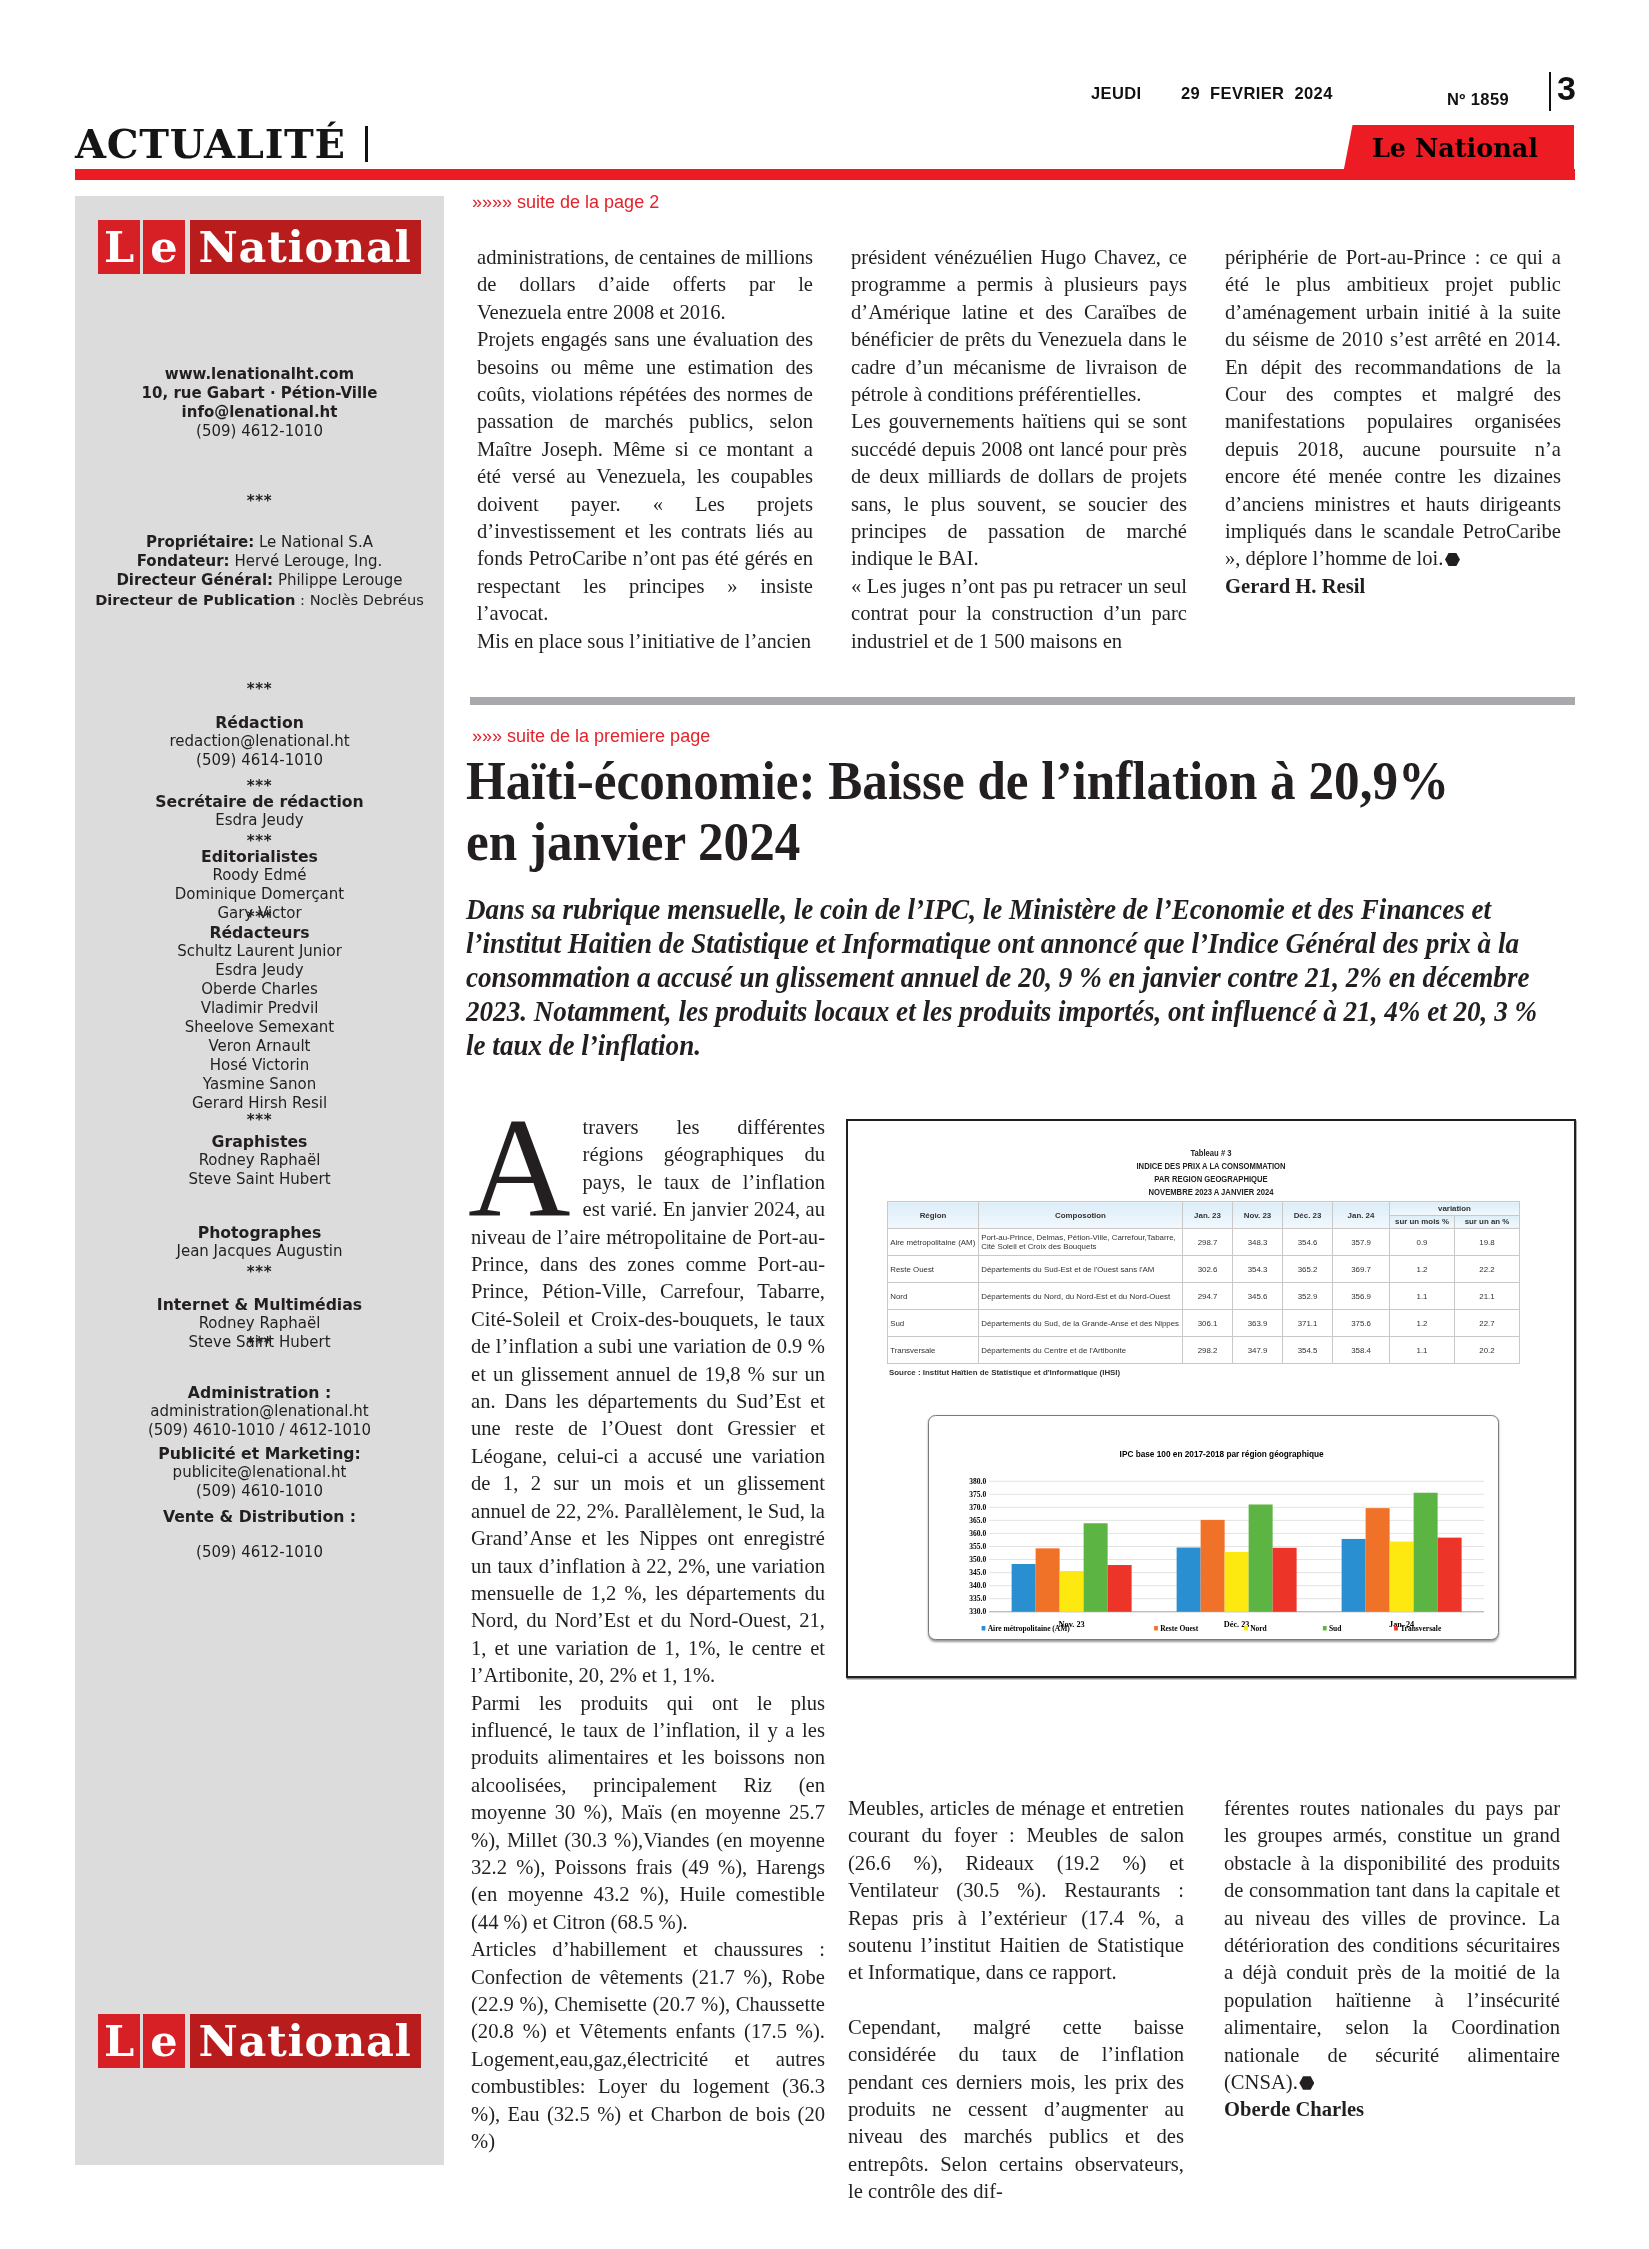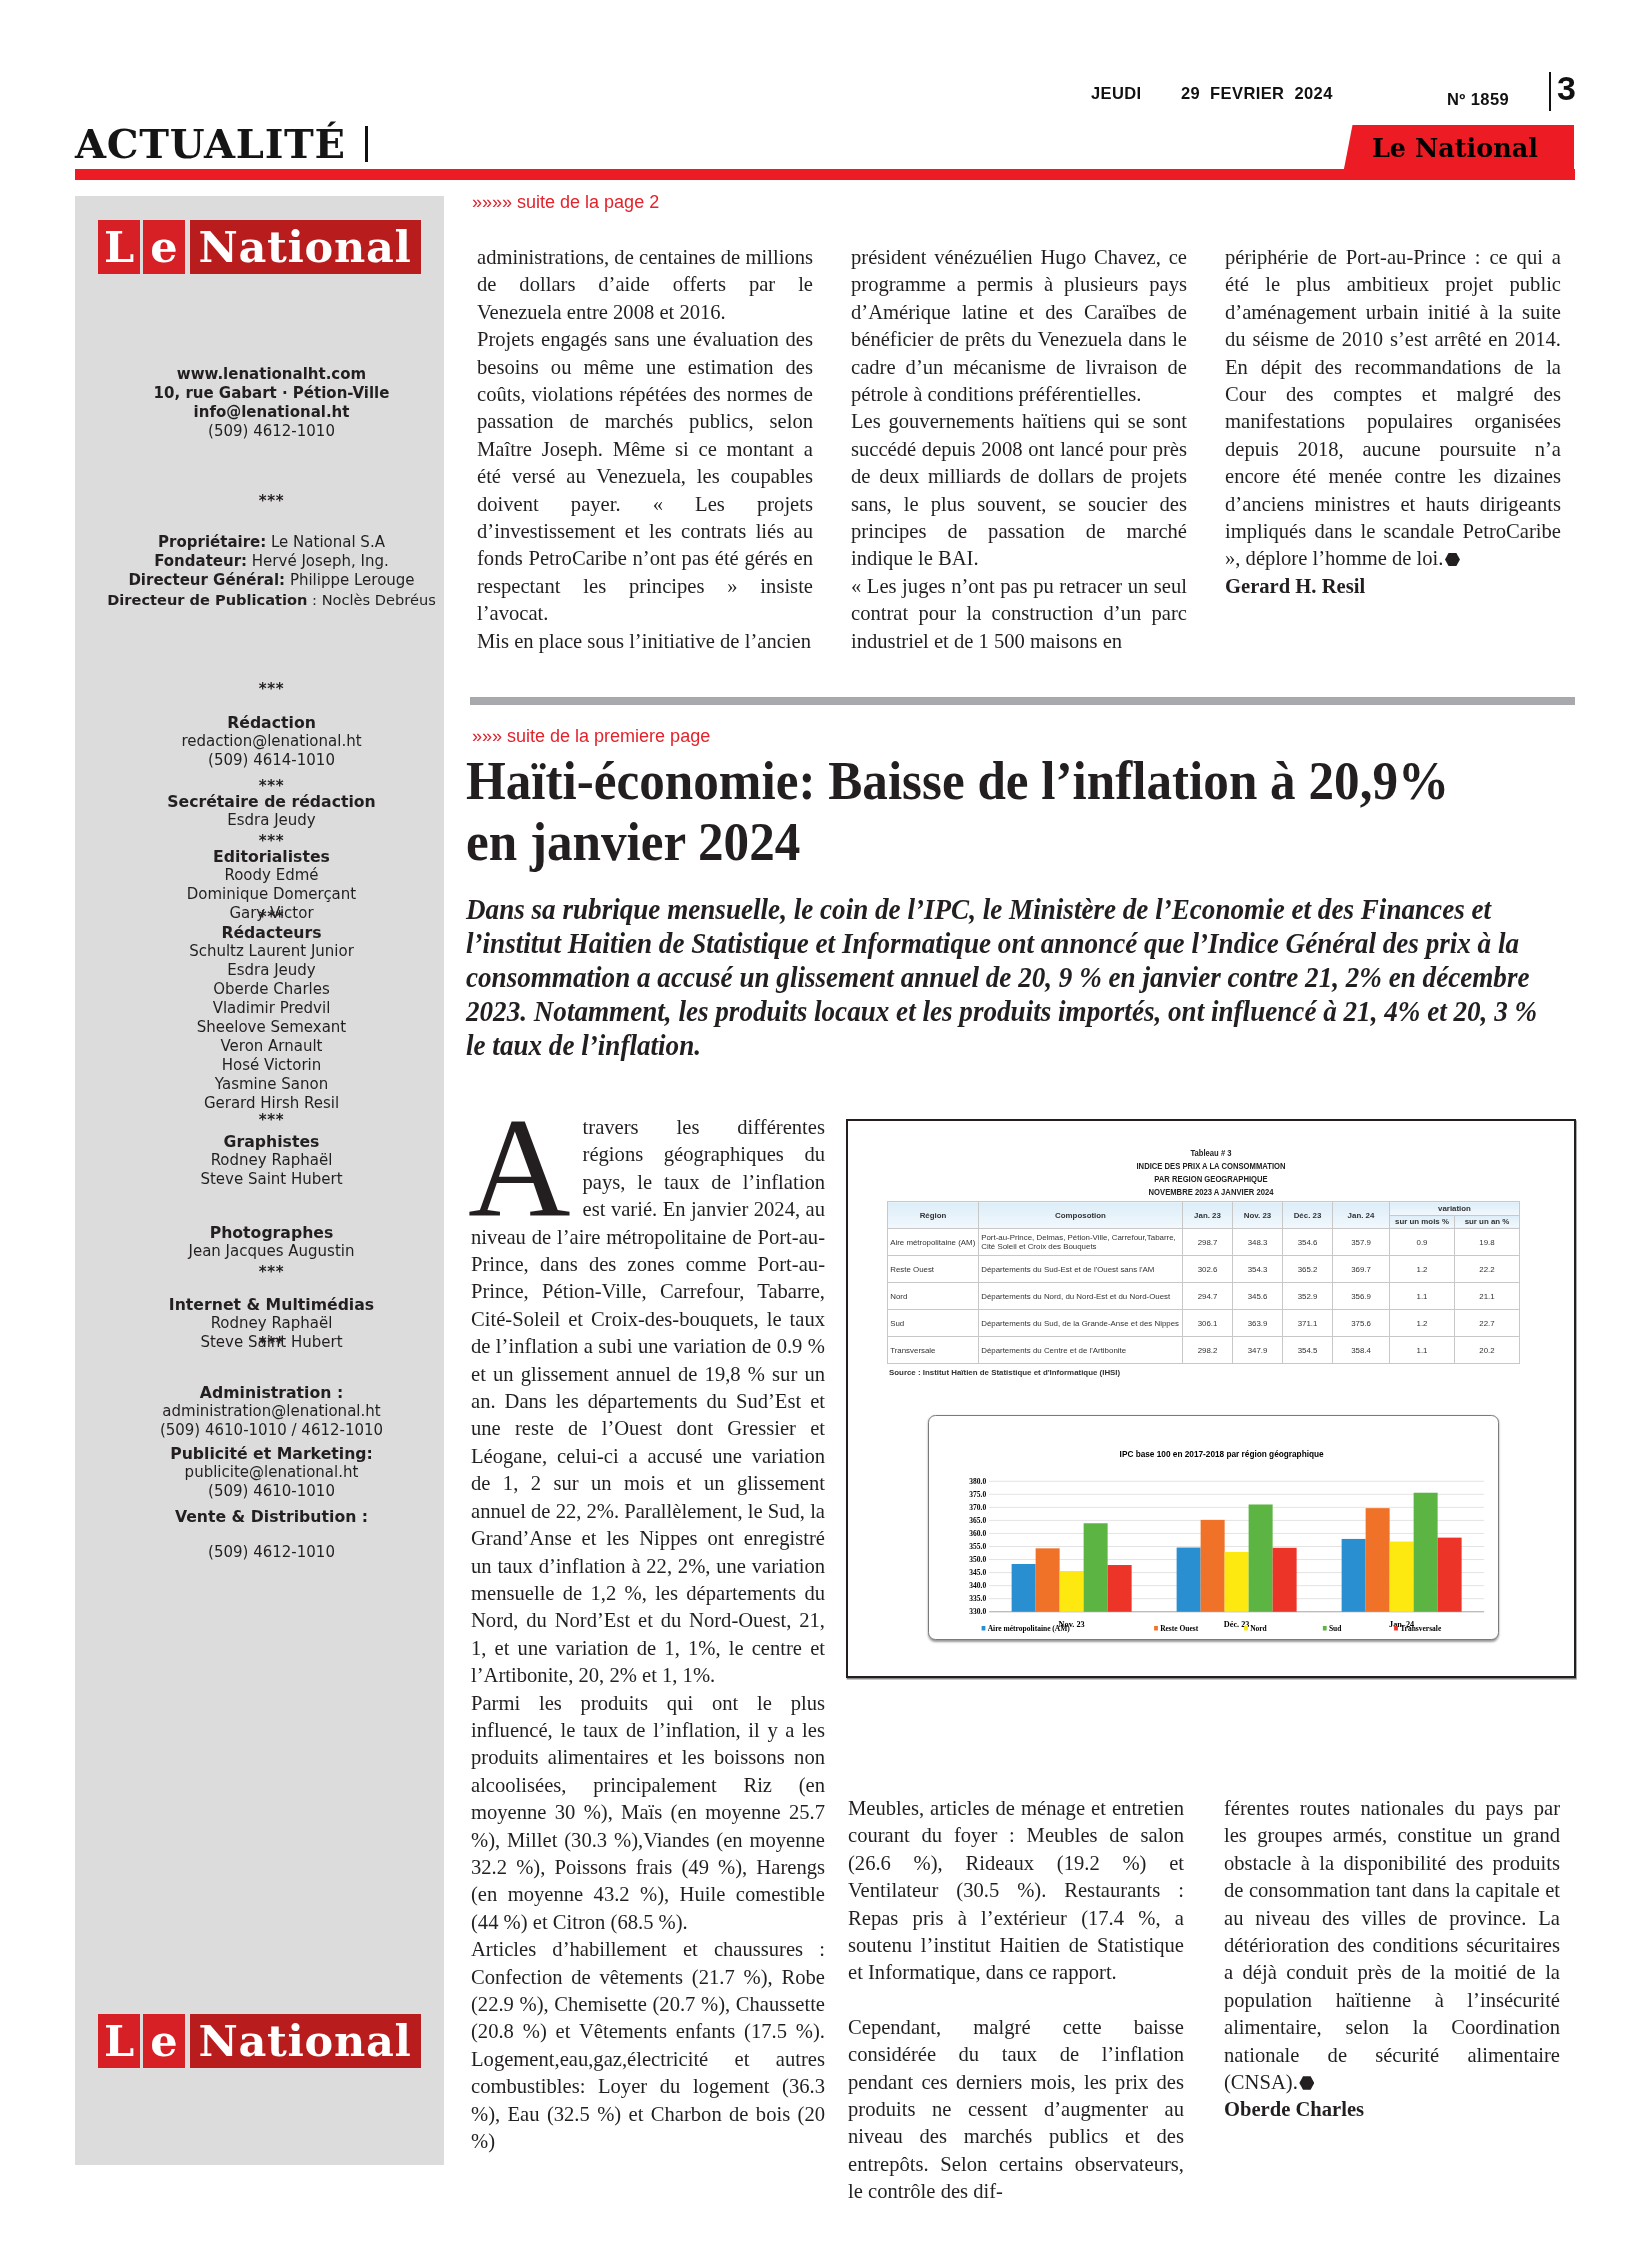--- a/index.html
+++ b/index.html
@@ -21,21 +21,21 @@
   .brand-tab { position: absolute; top: 125px; left: 1342px; width: 232px; height: 54px; background: #ed1c24; clip-path: polygon(10.5px 0, 100% 0, 100% 100%, 0 100%); }
   .brand-tab span { position: absolute; right: 36px; top: 8.2px; font-family: "DejaVu Serif", serif; font-weight: bold; font-size: 25.5px; color: #000000; }
 
   
   .sidebar { position: absolute; top: 196px; left: 75px; width: 369px; height: 1969px; background: #dcdcdd; text-align: center; font-family: "DejaVu Sans", sans-serif; color: #231f20; }
   .logo { position: absolute; left: 23px; display: flex; height: 54px; gap: 3px; }
   .logo .l-red { background: #d71f26; color: #fff; width: 42px; font-family: "DejaVu Serif", serif; font-weight: bold; font-size: 43px; line-height: 54px; text-align: center; }
   .logo .l-blue { background: #b91c1c; color: #fff; width: 231px; margin-left: 1.5px; font-family: "DejaVu Serif", serif; font-weight: bold; font-size: 43px; line-height: 54px; text-align: center; letter-spacing: 0.7px; }
   .logo-top { top: 24px; }
   .logo-bottom { top: 1818px; }
-  .sb-block { position: absolute; left: 0; width: 369px; margin-left: 12px; }
+  .sb-block { position: absolute; left: 0; width: 369px; }
   .sb-line { font-size: 15px; line-height: 19px; }
   .sb-bold { font-weight: bold; }
   .sb-stars { font-weight: bold; font-size: 15px; letter-spacing: 0.7px; }
   .sb-head { font-weight: bold; font-size: 15.7px; line-height: 19px; }
 
   
   .kicker { position: absolute; font-family: "Liberation Sans", sans-serif; font-size: 18px; color: #e4222b; }
   .col { position: absolute; width: 336px; font-family: "Liberation Serif", serif; font-size: 20.6px; line-height: 27.4px; text-align: justify; hyphens: auto; color: #231f20; }
   .col p { margin: 0; }
   .col p.gap { margin-top: 27px; }
@@ -89,21 +89,21 @@
   <div class="sb-block" style="top:169px">
     <div class="sb-line sb-bold">www.lenationalht.com</div>
     <div class="sb-line sb-bold">10, rue Gabart · Pétion-Ville</div>
     <div class="sb-line sb-bold">info@lenational.ht</div>
     <div class="sb-line">(509) 4612-1010</div>
   </div>
   <div class="sb-block sb-stars" style="top:296px">***</div>
 
   <div class="sb-block" style="top:337px">
     <div class="sb-line"><span class="sb-bold">Propriétaire:</span> <span>Le National S.A</span></div>
-    <div class="sb-line"><span class="sb-bold">Fondateur:</span> <span>Hervé Joseph, Ing.</span></div>
+    <div class="sb-line"><span class="sb-bold">Fondateur:</span> <span>Hervé Lerouge, Ing.</span></div>
     <div class="sb-line"><span class="sb-bold">Directeur Général:</span> <span>Philippe Lerouge</span></div>
     <div class="sb-line" style="font-size:14.6px"><span class="sb-bold">Directeur de Publication</span> <span>: Noclès Debréus</span></div>
   </div>
   <div class="sb-block sb-stars" style="top:484px">***</div>
 
   <div class="sb-block" style="top:517px">
     <div class="sb-head">Rédaction</div>
     <div class="sb-line">redaction@lenational.ht</div>
     <div class="sb-line">(509) 4614-1010</div>
   </div>

